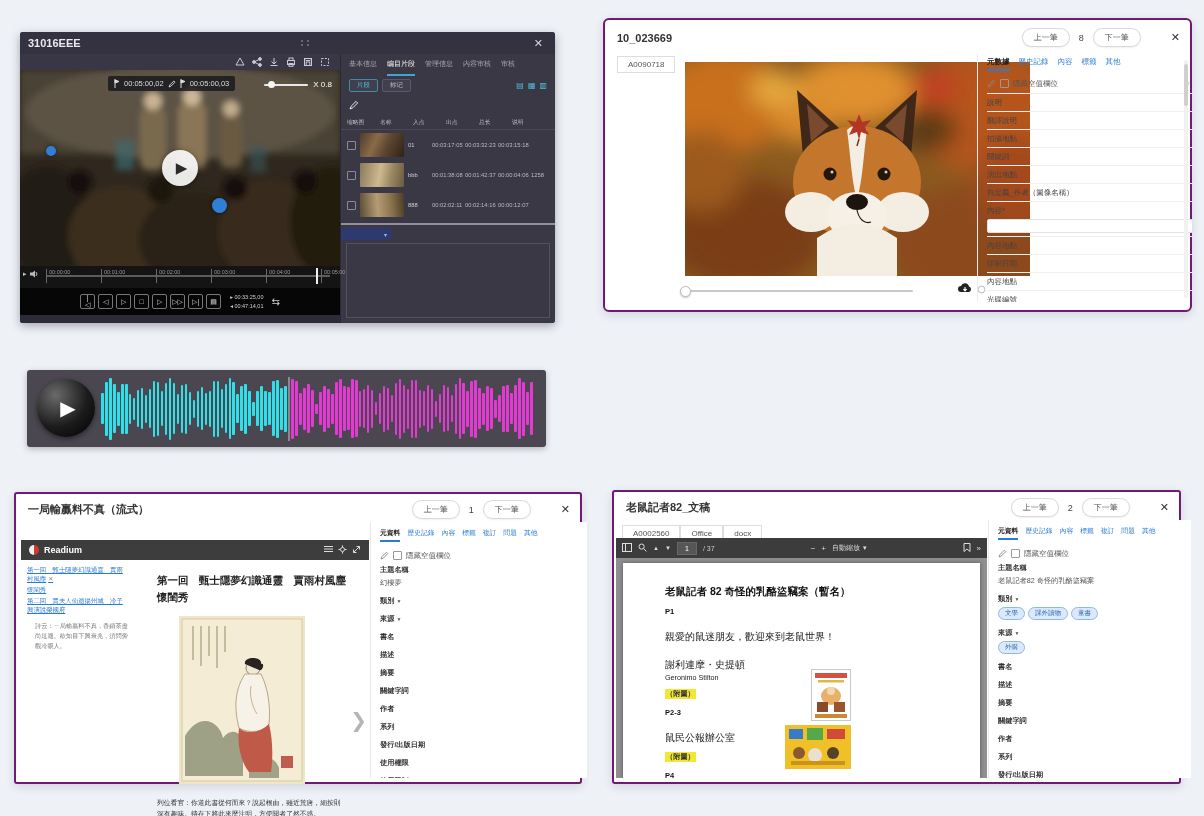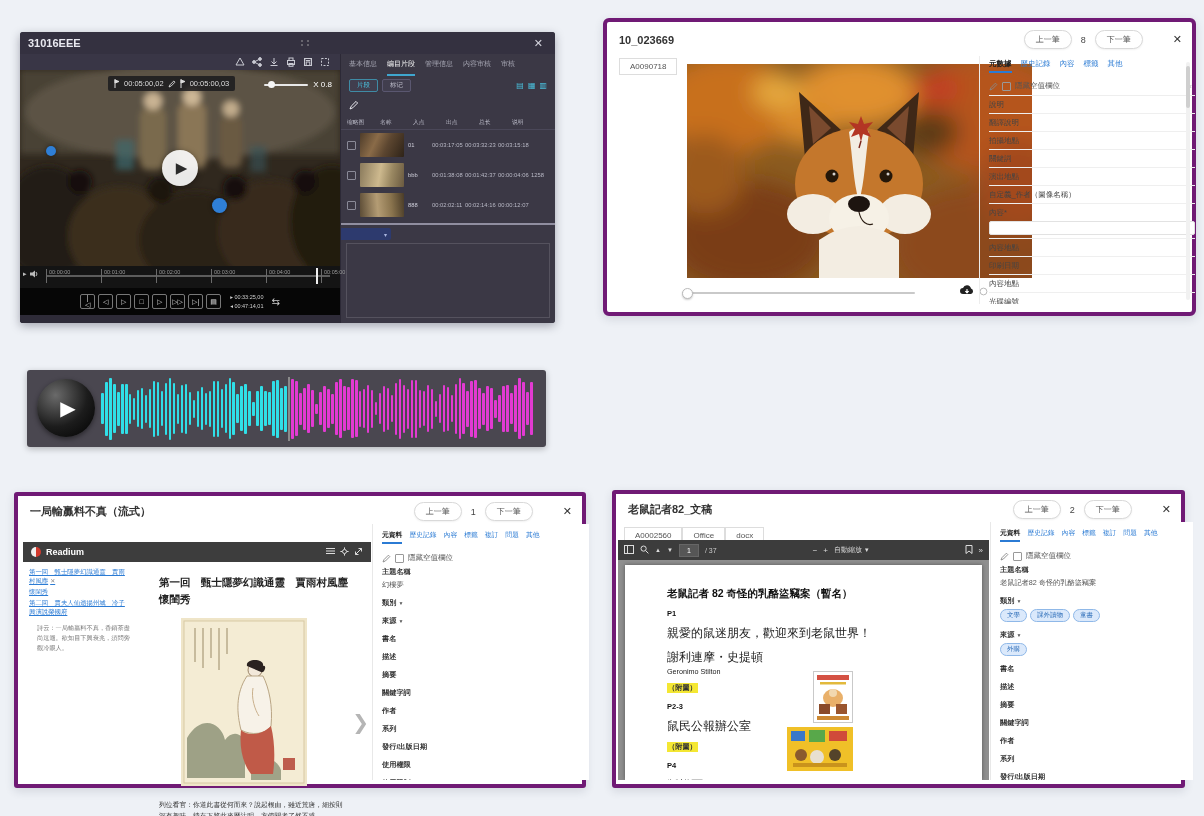--- a/index.html
+++ b/index.html
@@ -1,17 +1,17 @@
 <!DOCTYPE html>
 <html><head>
 <meta charset="utf-8">
 <style>
   html,body{margin:0;padding:0;background:#eef1f6;font-family:"Liberation Sans","DejaVu Sans",sans-serif;}
   .canvas{position:relative;width:1204px;height:816px;background:#eef1f6;overflow:hidden;}
-  .win{position:absolute;background:#fff;border:4px solid #701a75;border-radius:6px;box-shadow:0 3px 10px rgba(40,50,70,.14);}
+  .win{position:absolute;background:#fff;border:2px solid #701a75;border-radius:6px;box-shadow:0 3px 10px rgba(40,50,70,.14);}
   
   .vwin{left:20px;top:32px;width:535px;height:291px;background:#3b3845;border:none;border-radius:3px;box-shadow:0 3px 10px rgba(30,30,50,.35);overflow:hidden;}
   .vtitle{height:22px;background:#343140;display:flex;align-items:center;padding:0 8px;color:#e9e9f0;font-size:11px;font-weight:bold;}
   .vtitle .spacer{flex:1}
   .vclose{color:#d5d5de;font-size:11px;cursor:pointer;padding:0 4px;}
   .vdots{display:flex;gap:2px;opacity:.5}
   .vbody{display:flex;height:269px;}
   .vleft{width:320px;background:#2e2b38;display:flex;flex-direction:column;}
   .vtoolbar{height:16px;display:flex;justify-content:flex-end;align-items:center;gap:7px;padding:0 10px;background:#393646;}
   .vtoolbar svg{display:block}
@@ -71,21 +71,21 @@
   .photo{position:absolute;left:80px;top:42px;width:345px;height:214px;overflow:hidden;background:#000;}
   .photo svg{display:block;width:100%;height:100%;}
   .izoom{position:absolute;left:75px;top:266px;width:233px;height:10px;}
   .izoomline{position:absolute;left:0;right:0;top:4px;height:1.5px;background:#c9c9c9;border-radius:1px;}
   .izoomdot{position:absolute;left:0;top:0;width:9px;height:9px;border-radius:50%;background:#fff;border:1px solid #bbb;box-shadow:0 1px 2px rgba(0,0,0,.2);}
   .icloud{position:absolute;left:352px;top:260px;display:flex;align-items:center;gap:4px;}
   .ipanel{position:absolute;left:372px;top:34px;width:206px;bottom:8px;border-left:1px solid #ededed;padding-left:9px;overflow:hidden;}
   .ptabs{display:flex;gap:9px;font-size:7.5px;padding:3px 0 5px;}
   .ptab{color:#2b7bd4;cursor:pointer;white-space:nowrap;}
   .ptab.active{color:#222;font-weight:bold;border-bottom:2px solid #2b7bd4;padding-bottom:2px;}
-  .hiderow{display:flex;align-items:flex-end;gap:4px;font-size:7.5px;color:#555;padding:3px 0 4px;border-bottom:1px solid #eee;}
+  .hiderow{display:flex;align-items:flex-start;gap:4px;font-size:7.5px;color:#555;padding:3px 0 4px;border-bottom:1px solid #eee;}
   .chk{width:7px;height:7px;border:1px solid #999;border-radius:1px;flex:none;}
   .collapse{margin-left:auto;color:#bbb;font-size:8px;padding-right:3px;}
   .ifield{border-bottom:1px solid #efefef;padding:4px 0 3px;}
   .ifield-label{font-size:7.5px;color:#444;}
   .ifield-input{height:12px;border:1px solid #e2e2e2;border-radius:2px;margin-top:3px;background:#fff;}
   .vscrollbar{position:absolute;right:2px;top:40px;bottom:12px;width:4px;background:#f1f1f1;border-radius:2px;}
   .vscrollbar i{position:absolute;top:4px;left:0;width:4px;height:42px;background:#cfcfcf;border-radius:2px;display:block;}
   
   .awin{position:absolute;left:27px;top:370px;width:519px;height:77px;background:#4a4750;border-radius:3px;box-shadow:0 2px 6px rgba(0,0,0,.25);}
   .aplay{position:absolute;left:10px;top:9px;width:58px;height:58px;border-radius:50%;background:radial-gradient(circle at 32% 28%,#6a6a6a,#1c1c1c 55%,#000);display:flex;align-items:center;justify-content:center;color:#fff;font-size:20px;padding-left:4px;box-sizing:border-box;cursor:pointer;box-shadow:0 2px 5px rgba(0,0,0,.45);}
@@ -126,21 +126,21 @@
   .pdfbar{position:absolute;left:2px;top:46px;width:371px;height:20px;background:#3c3c3c;display:flex;align-items:center;gap:6px;padding:0 6px;box-sizing:border-box;color:#ddd;font-size:8px;}
   .pdfbar .grow{flex:1}
   .pagebox{width:18px;height:11px;background:#565656;border:1px solid #666;color:#fff;font-size:7px;display:flex;align-items:center;justify-content:center;}
   .pdftext{font-size:7px;color:#ccc;}
   .zoomsel{font-size:7px;color:#ddd;display:flex;align-items:center;gap:3px;}
   .docarea{position:absolute;left:2px;top:66px;width:371px;bottom:4px;background:#8f8f8f;overflow:hidden;}
   .docpage{position:absolute;left:7px;right:7px;top:5px;bottom:0;background:#fff;box-shadow:0 0 4px rgba(0,0,0,.4);}
   .doc-flow{position:absolute;left:42px;top:22px;width:230px;}
   .doc-title{font-size:10.5px;font-weight:bold;color:#111;margin-bottom:4px;}
   .doc-label{font-size:7.5px;font-weight:bold;color:#111;margin-top:8px;}
-  .doc-text{font-size:12px;color:#222;margin-top:7px;}
+  .doc-text{font-size:10px;color:#222;margin-top:14px;}
   .doc-text-en{font-size:7.2px;color:#222;margin-top:1px;}
   .doc-highlight{display:inline-block;background:#f4e733;font-size:7.2px;font-weight:bold;color:#333;margin-top:6px;padding:0 1px;}
   .dcover{position:absolute;left:188px;top:106px;width:40px;height:52px;}
   .dcomic{position:absolute;left:162px;top:162px;width:66px;height:44px;}
   .dpanel{left:374px;width:187px;}
   svg{shape-rendering:geometricPrecision;}
 </style>
 </head>
 <body>
 

